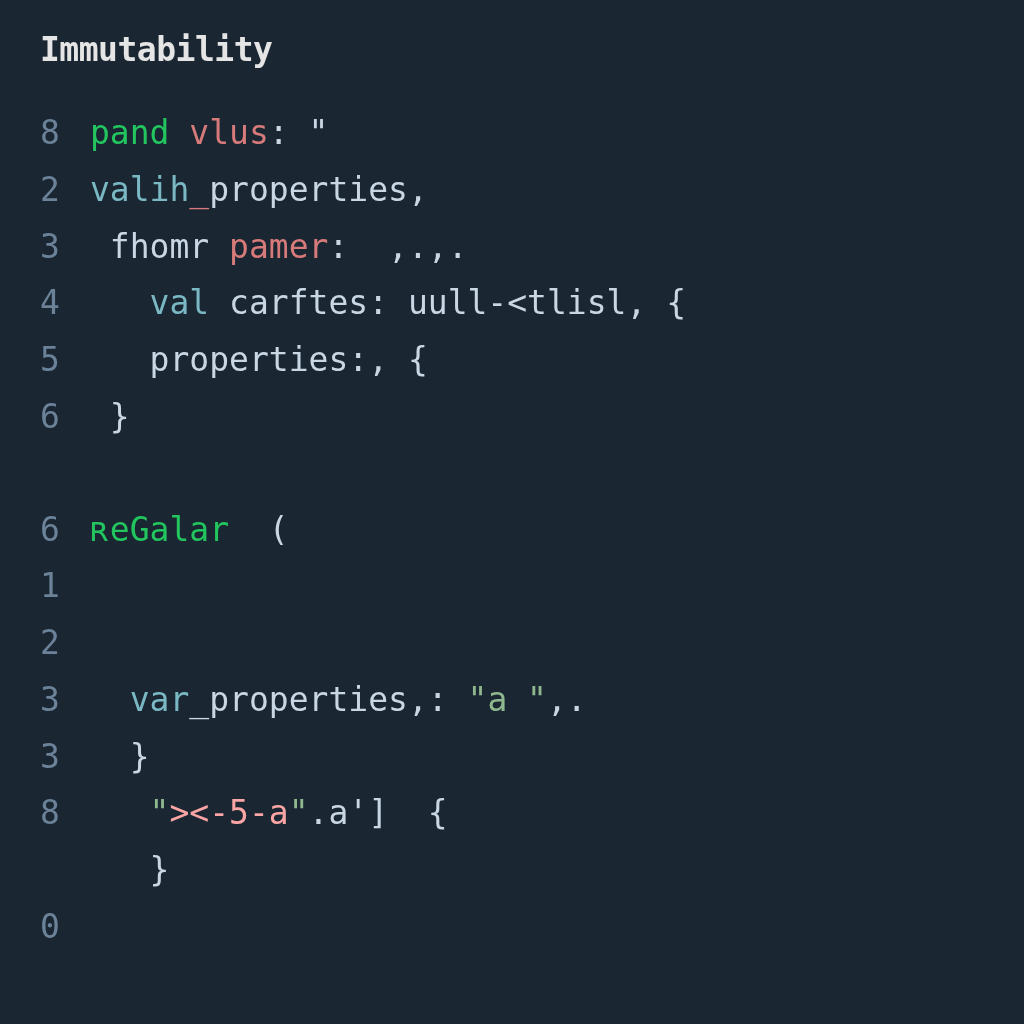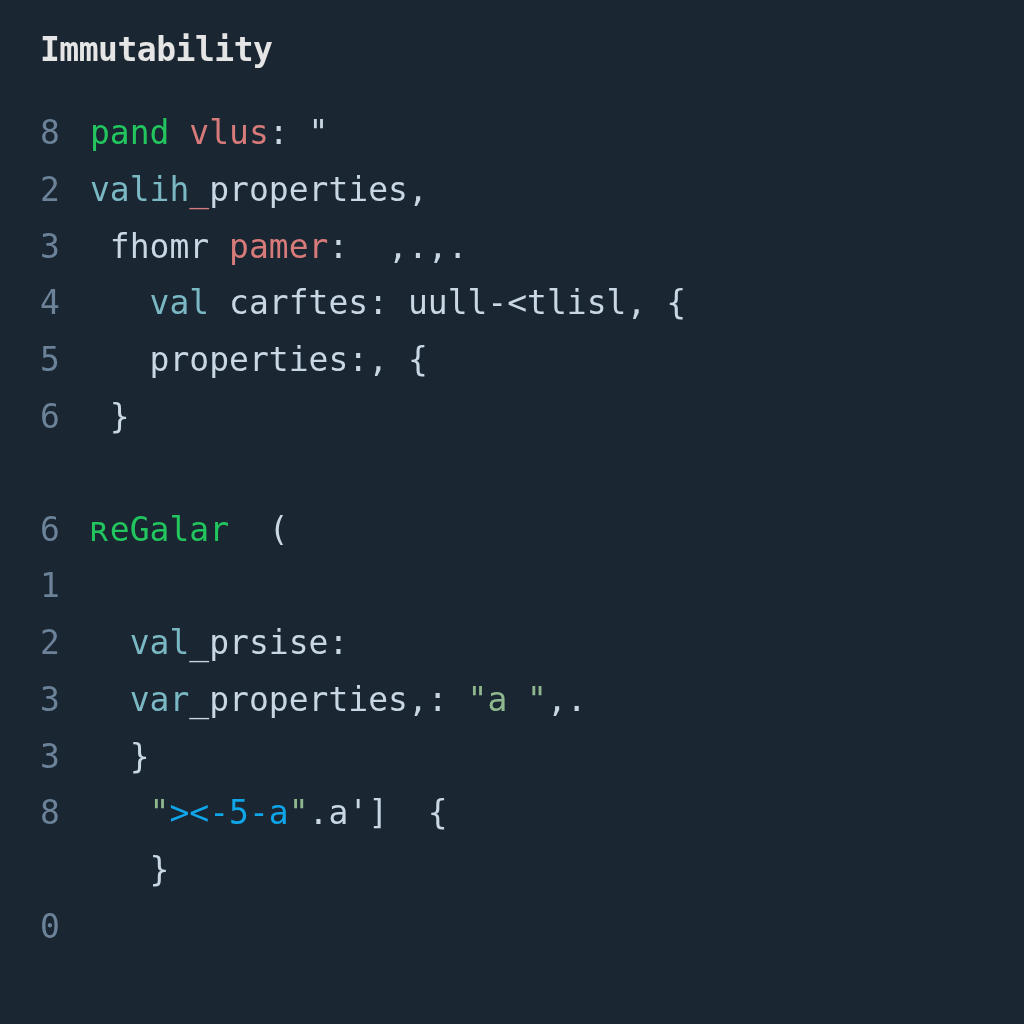--- a/index.html
+++ b/index.html
@@ -38,21 +38,21 @@
     user-select: none;
     flex-shrink: 0;
   }
   .code {
     color: #c9d7e4;
   }
   .kw-blue { color: #22c55e; }
   .kw-red { color: #d67a7a; }
   .kw-teal { color: #7ab8c4; }
   .str-green { color: #8fb88f; }
-  .str-orange { color: #0ea5e9; }
+  .str-orange { color: #fca5a5; }
   .spacer {
     height: 56px;
   }
 </style>
 </head>
 <body>
 
 <div class="title">Immutability</div>
 
 <div class="code-block">
@@ -61,20 +61,20 @@
       <div class="line"><span class="gutter">2</span><span class="code"><span class="kw-teal">valih</span><span class="kw-red">_</span><span class="code">properties,</span></span></div>
       <div class="line"><span class="gutter">3</span><span class="code"><span class="code"> fhomr </span><span class="kw-red">pamer</span><span class="code">:  ,.,.</span></span></div>
       <div class="line"><span class="gutter">4</span><span class="code"><span class="code">   </span><span class="kw-teal">val</span><span class="code"> carftes: uull-&lt;tlisl, {</span></span></div>
       <div class="line"><span class="gutter">5</span><span class="code"><span class="code">   properties:, {</span></span></div>
       <div class="line"><span class="gutter">6</span><span class="code"><span class="code"> }</span></span></div>
     </div>
   <div class="spacer"></div>
   <div id="block2">
       <div class="line"><span class="gutter">6</span><span class="code"><span class="kw-blue">ʀeGalar</span><span class="code">  (</span></span></div>
       <div class="line"><span class="gutter">1</span></div>
-      <div class="line"><span class="gutter">2</span><span class="code"><span class="code">  </span><span class="kw-teal">val</span><span class="code">_</span><span class="code">prsise:</span></span></div>
+      <div class="line"><span class="gutter">2</span></div>
       <div class="line"><span class="gutter">3</span><span class="code"><span class="code">  </span><span class="kw-teal">var</span><span class="code">_</span><span class="code">properties,: </span><span class="str-green">"a "</span><span class="code">,.</span></span></div>
       <div class="line"><span class="gutter">3</span><span class="code"><span class="code">  }</span></span></div>
       <div class="line"><span class="gutter">8</span><span class="code"><span class="code">   </span><span class="str-green">"</span><span class="str-orange">&gt;&lt;-5-a</span><span class="str-green">"</span><span class="code">.a']</span><span class="code">  {</span></span></div>
       <div class="line"><span class="gutter"> </span><span class="code"><span class="code">   }</span></span></div>
       <div class="line"><span class="gutter">0</span><span class="code"><span class="code"></span></span></div>
     </div>
 </div>
 
 </body></html>

